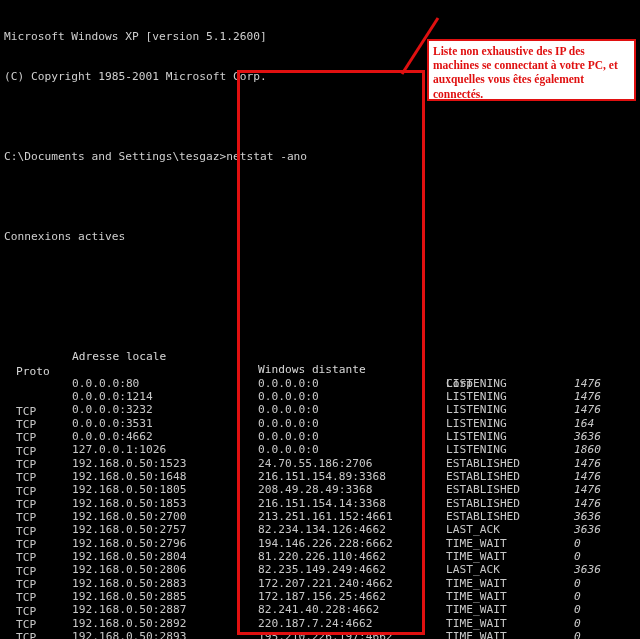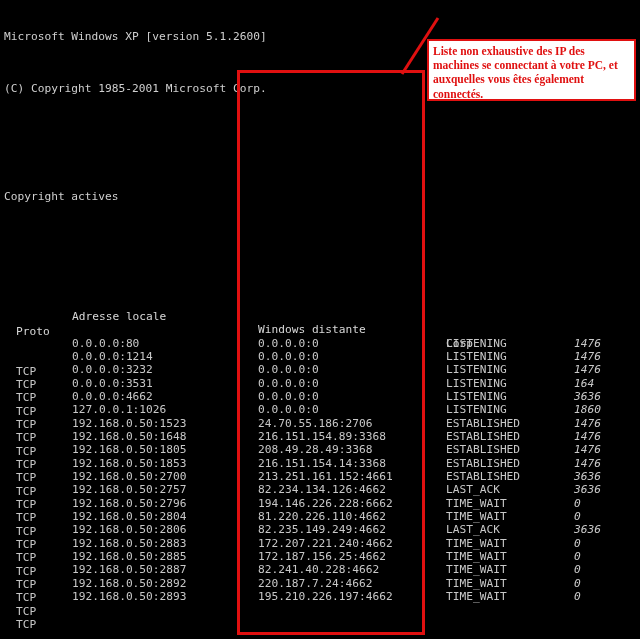--- a/index.html
+++ b/index.html
@@ -61,24 +61,25 @@
   
   #leader{
     position:absolute;left:400px;top:16px;width:40px;height:60px;z-index:4;
   }
 </style>
 </head>
 <body>
 
 <div id="console">
   <div class="row hdrline"><span style="position:absolute;left:2px;">Microsoft Windows XP [version 5.1.2600]</span></div>
-  <div class="row hdrline"><span style="position:absolute;left:2px;margin-top:12px;">(C) Copyright 1985-2001 Microsoft Corp.</span></div>
+  <div class="row hdrline"><span style="position:absolute;left:2px;">(C) Copyright 1985-2001 Microsoft Corp.</span></div>
   <div class="blank"></div>
+  <div class="row hdrline"><span style="position:absolute;left:2px;">C:\Documents and Settings\tesgaz&gt;netstat -ano</span></div>
   <div class="blank"></div>
-  <div class="row hdrline"><span style="position:absolute;left:2px;">Copyright actives</span></div>
+  <div class="row hdrline"><span style="position:absolute;left:2px;">Connexions actives</span></div>
   <div class="blank"></div>
 
   <div class="row headrow">
     <span class="c-proto">Proto</span>
     <span class="c-local">Adresse locale</span>
     <span class="c-remote">Windows distante</span>
     <span class="c-state">Corp</span>
     <span class="c-pid"></span>
   </div>
 

